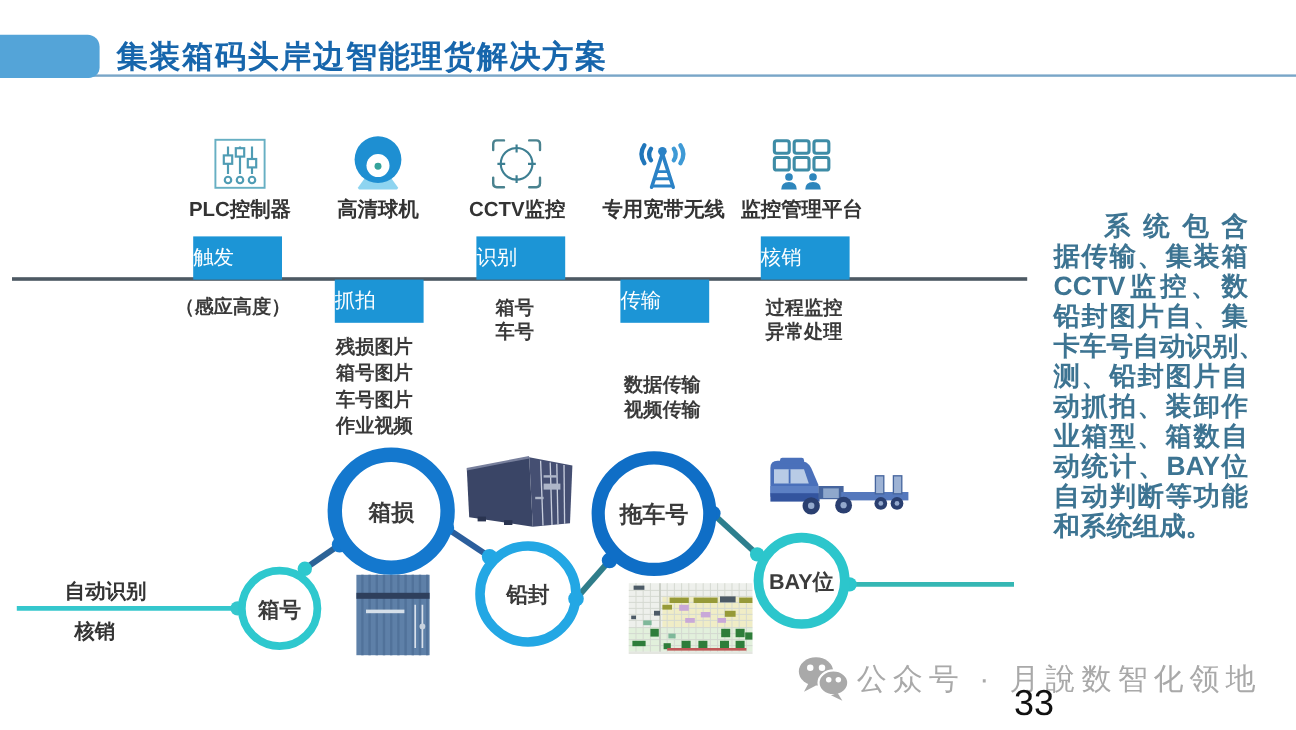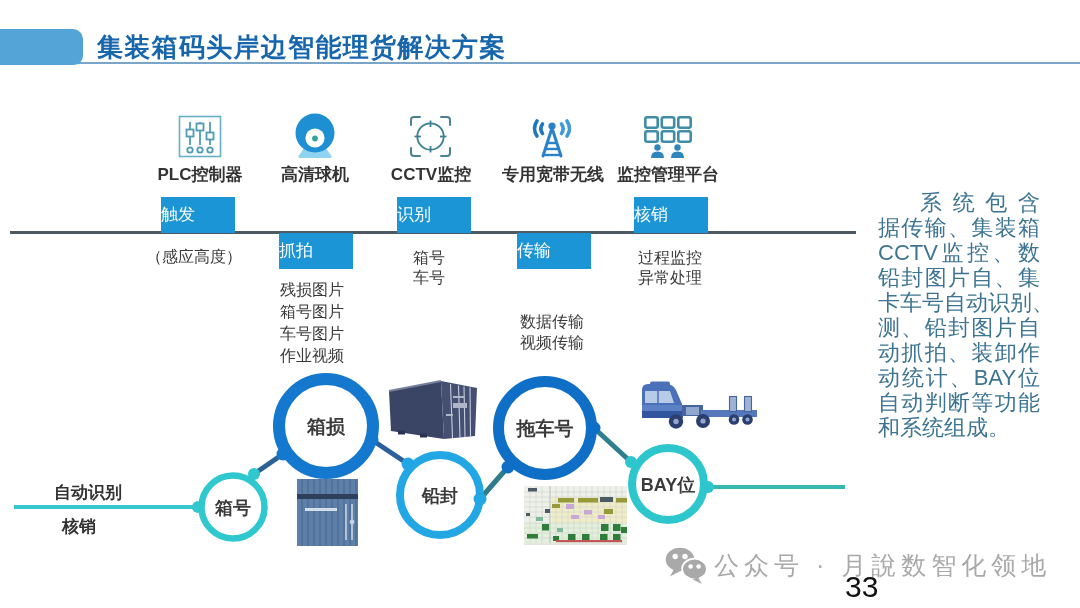--- a/index.html
+++ b/index.html
@@ -2,21 +2,21 @@
 <html lang="zh"><head>
 <meta charset="utf-8">
 <style>
   html,body{margin:0;padding:0;}
   body{width:1080px;height:608px;position:relative;background:#fff;
        font-family:"Liberation Sans",sans-serif;overflow:hidden;}
   .abs{position:absolute;}
   .lbl{position:absolute;font-weight:bold;font-size:17px;color:#333;text-align:center;white-space:nowrap;}
   .pbox{position:absolute;width:74px;height:36px;background:#1C95D6;color:#fff;
         font-size:17px;line-height:36px;}
-  .sub{position:absolute;font-size:16px;color:#3a3a3a;line-height:20px;white-space:nowrap;}
+  .sub{position:absolute;font-size:16px;color:#3a3a3a;line-height:20px;white-space:nowrap;font-weight:bold;}
   .jline{width:162px;text-align:justify;text-align-last:justify;font-size:22px;
          line-height:25px;color:#3d7492;white-space:nowrap;}
 </style>
 </head>
 <body>
 
 <div class="abs" style="left:0;top:62px;width:1080px;height:2px;background:#79a6c8;"></div>
 <div class="abs" style="left:0;top:29px;width:83px;height:36px;background:#54a4d8;border-radius:0 10px 9px 0;"></div>
 <div class="abs" style="left:97px;top:30px;font-size:26px;font-weight:bold;color:#1766ac;letter-spacing:1.3px;">集装箱码头岸边智能理货解决方案</div>
 
@@ -114,28 +114,29 @@
 <div class="pbox" style="left:634px;top:197px;">核销</div>
 <div class="pbox" style="left:279px;top:233px;">抓拍</div>
 <div class="pbox" style="left:517px;top:233px;">传输</div>
 
 <div class="sub" style="left:146px;top:247px;">（感应高度）</div>
 <div class="sub" style="left:413px;top:248px;">箱号<br>车号</div>
 <div class="sub" style="left:638px;top:248px;">过程监控<br>异常处理</div>
 <div class="sub" style="left:280px;top:279px;line-height:22px;">残损图片<br>箱号图片<br>车号图片<br>作业视频</div>
 <div class="sub" style="left:520px;top:279px;line-height:21px;margin-top:32px;">数据传输<br>视频传输</div>
 
-<div class="abs" style="left:878px;top:190px;">
+<div class="abs" style="left:878px;top:176px;font-weight:bold;">
   <div class="jline" style="text-indent:42px;">系统包含</div>
   <div class="jline">据传输、集装箱</div>
   <div class="jline">CCTV监控、数</div>
   <div class="jline">铅封图片自、集</div>
   <div class="jline">卡车号自动识别、</div>
   <div class="jline">测、铅封图片自</div>
   <div class="jline">动抓拍、装卸作</div>
+  <div class="jline">业箱型、箱数自</div>
   <div class="jline">动统计、BAY位</div>
   <div class="jline">自动判断等功能</div>
   <div class="jline" style="text-align-last:left;">和系统组成。</div>
 </div>
 
 <svg class="abs" style="left:0;top:0;" width="1080" height="608" viewBox="0 0 1080 608" fill="none">
 
  <line x1="14" y1="507" x2="198" y2="507" stroke="#35c7cd" stroke-width="4"></line>
  <line x1="708" y1="487" x2="845" y2="487" stroke="#35b7b4" stroke-width="4"></line>
 

